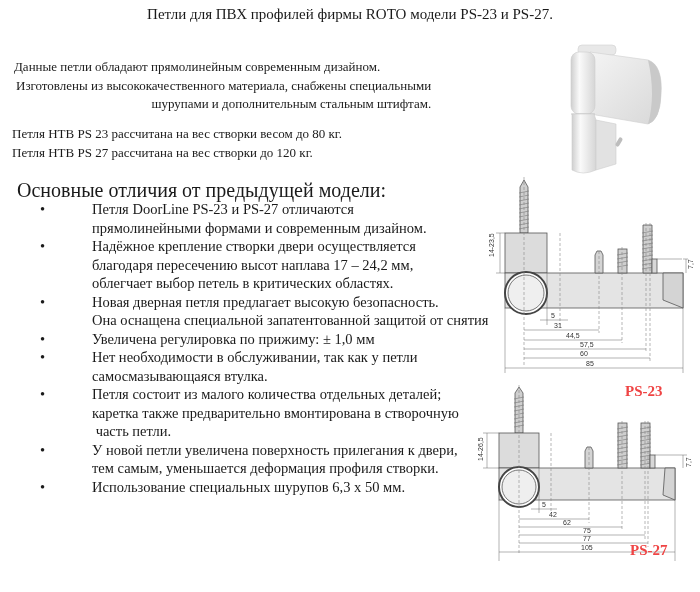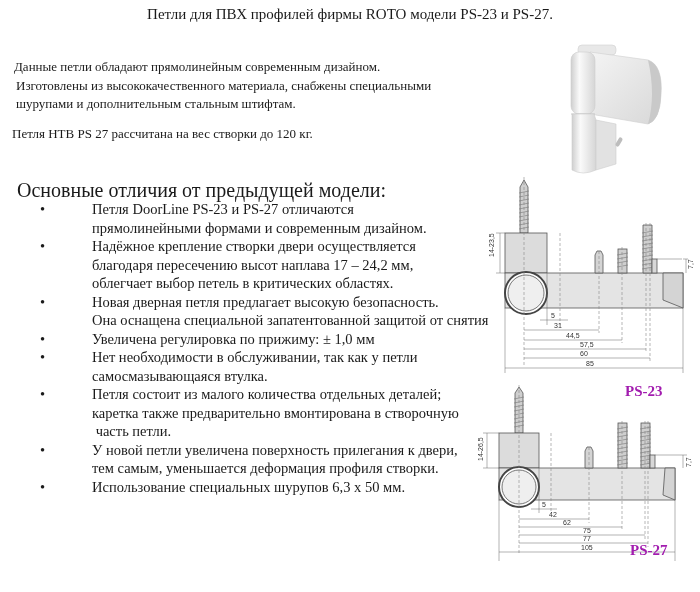--- a/index.html
+++ b/index.html
@@ -2,48 +2,49 @@
 <html><head>
   <meta charset="utf-8">
   <style>
     html, body { margin: 0; padding: 0; background: #ffffff; }
     body { width: 700px; height: 592px; position: relative; overflow: hidden;
            font-family: "Liberation Serif", "DejaVu Serif", serif; color: #1a1a1a; }
     .title { position: absolute; left: 0; width: 700px; top: 6px; text-align: center;
              font-size: 15px; }
     .para { position: absolute; font-size: 13px; line-height: 18.5px; white-space: nowrap; }
     .p1 { left: 14px; top: 58px; }
-    .p1 div:nth-child(2), .p1 div:nth-child(3) { padding-left: 2px; }
+    .p1 div:nth-child(2), .p1 div:nth-child(3) { padding-left: 2px; text-align: right; }
     .p2 { left: 12px; top: 125px; }
     .diff-head { position: absolute; left: 17px; top: 181px; font-size: 20px; line-height: 18.5px; }
     .bullets { position: absolute; left: 38px; top: 200px; margin: 0; padding: 0; list-style: none;
                font-size: 14.5px; line-height: 18.5px; }
     .bullets li { position: relative; padding-left: 24px; white-space: nowrap; }
     .bullets li .dot { position: absolute; left: 2px; top: 0; }
     .bullets li .l { display: block; margin-left: 30px; }
     .photo { position: absolute; left: 548px; top: 40px; width: 140px; height: 135px; }
     .diag { position: absolute; }
     .d1 { left: 488px; top: 175px; width: 210px; height: 200px; }
     .d2 { left: 475px; top: 385px; width: 225px; height: 180px; }
-    .label { position: absolute; font-weight: bold; color: #a21caf; font-size: 15px; }
+    .label { position: absolute; font-weight: bold; color: #ef4444; font-size: 15px; }
     .lab1 { left: 625px; top: 383px; }
     .lab2 { left: 630px; top: 542px; }
   </style>
 </head>
 <body>
 
 <div class="title">Петли для ПВХ профилей фирмы ROTO модели PS-23 и PS-27.</div>
 
 <div class="para p1">
   <div>Данные петли  обладают прямолинейным современным дизайном.</div>
   <div>Изготовлены из высококачественного материала, снабжены специальными</div>
   <div>шурупами и   дополнительным стальным штифтам.</div>
 </div>
 
 <div class="para p2">
+  <div>Петля НТВ PS 23 рассчитана на вес створки весом до 80 кг.</div>
   <div>Петля НТВ PS 27 рассчитана на вес створки до 120 кг.</div>
 </div>
 
 <div class="diff-head">Основные отличия от предыдущей модели:</div>
 
 <ul class="bullets">
   <li>
     <span class="dot">•</span>
     <span class="l">Петля DoorLine PS-23 и PS-27 отличаются</span>
     <span class="l">прямолинейными формами и современным дизайном.</span>

